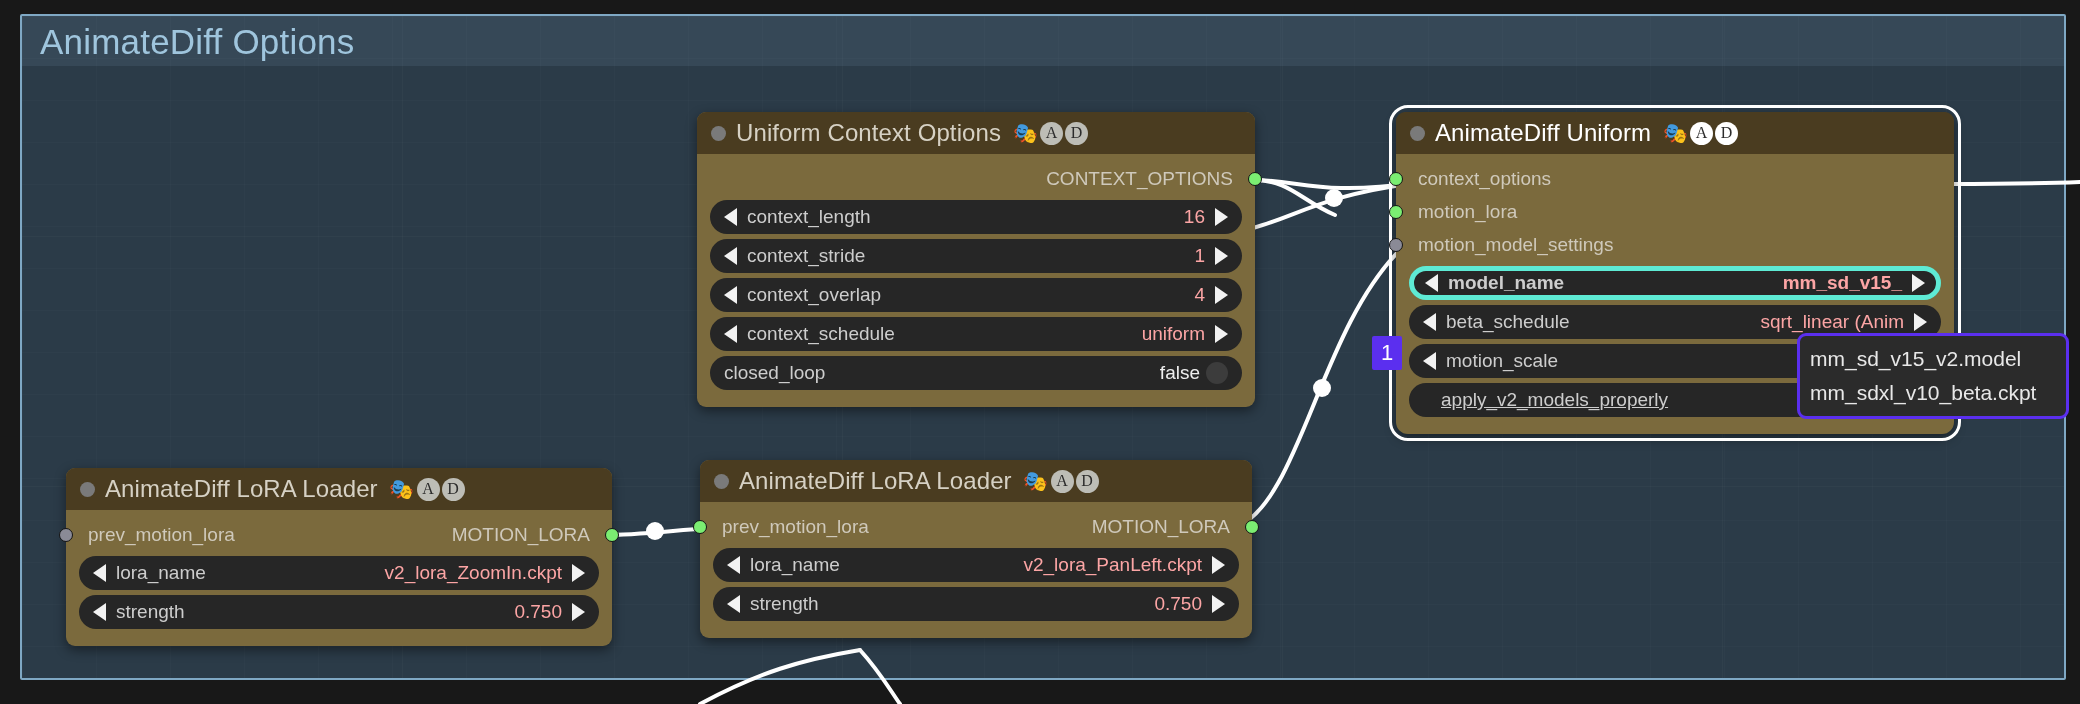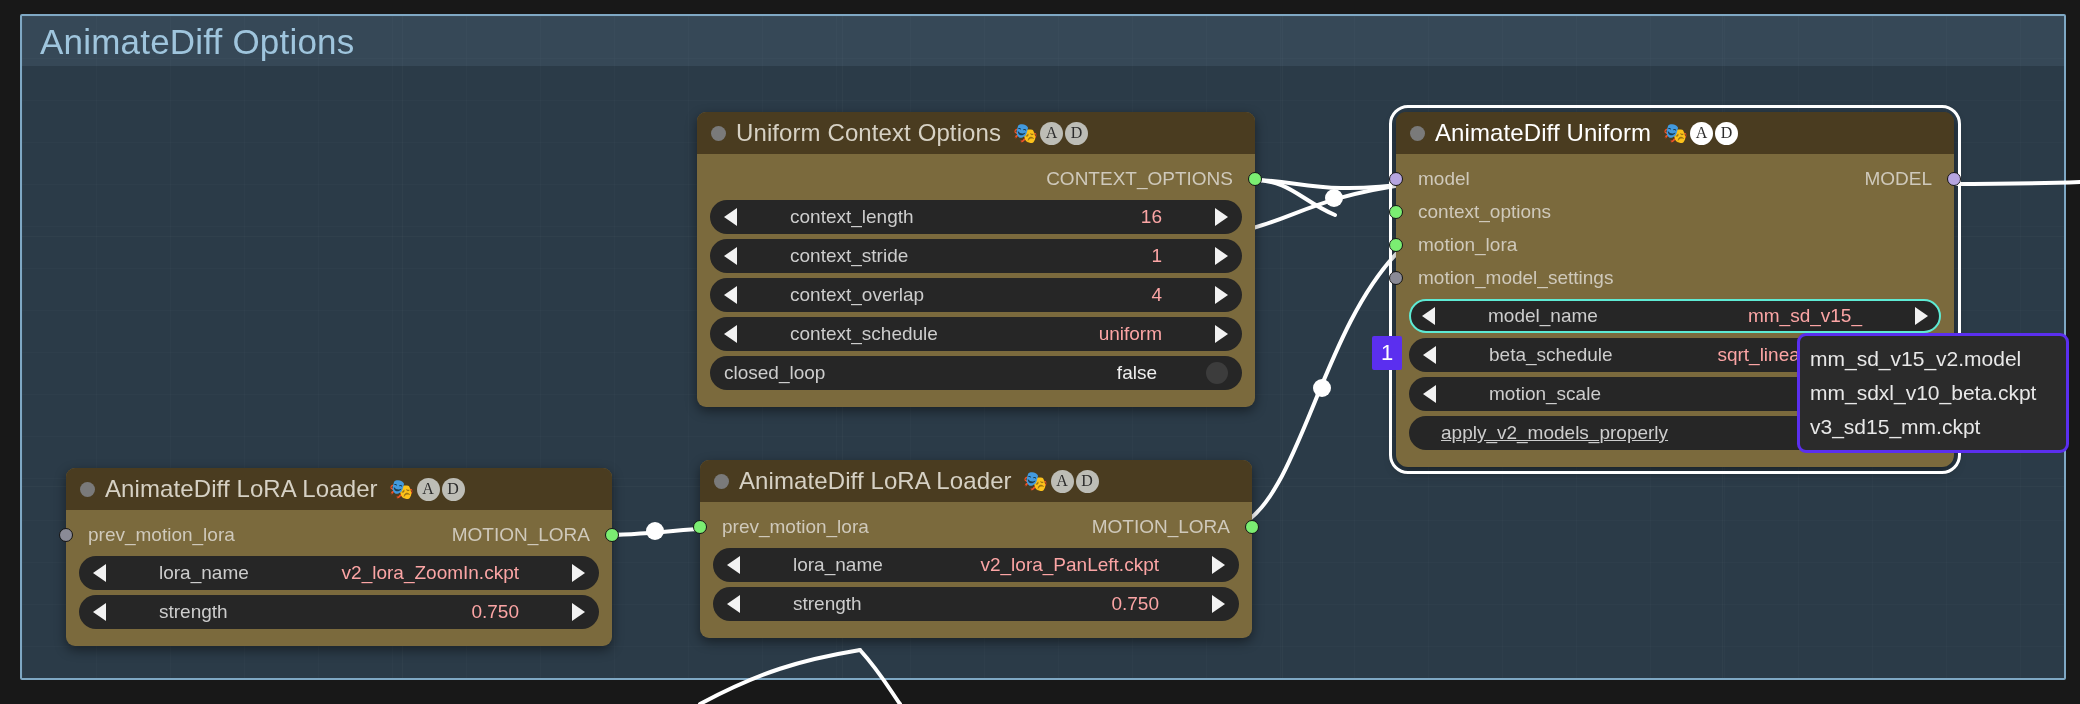--- a/index.html
+++ b/index.html
@@ -136,25 +136,25 @@
     position: relative;
     margin: 5px 13px;
     height: 34px;
     background: #262626;
     border-radius: 17px;
     display: flex;
     align-items: center;
     padding: 0 14px;
     color: #d9d9d9;
     font-size: 19px;
-    gap: 43px;
   }
   .widget.highlight {
-    border: 2px solid #5eead4;
+    border: 5px solid #5eead4;
     padding: 8px 11px;
+    font-weight: bold;
   }
   .arrow-l, .arrow-r {
     width: 0; height: 0;
     border-top: 9px solid transparent;
     border-bottom: 9px solid transparent;
     flex: none;
   }
   .arrow-l { border-right: 13px solid #f2f2f2; }
   .arrow-r { border-left: 13px solid #f2f2f2; }
   .w-name { margin-left: 10px; color: #cdcdcd; }
@@ -295,26 +295,20 @@
       <span class="node-dot"></span>
       <span class="node-title-text">AnimateDiff Uniform</span>
       <span class="badges">
         <span class="badge-emoji">🎭</span>
         <span class="badge-circle">A</span>
         <span class="badge-circle">D</span>
       </span>
     </div>
     <div class="node-body">
 
-      <div class="slot-row">
-        <span class="slot-in-dot dot-purple"></span>
-        <span class="slot-label-in">model</span>
-        <span class="slot-label-out">MODEL</span>
-        <span class="slot-out-dot dot-purple"></span>
-      </div>
 
       <div class="slot-row">
         <span class="slot-in-dot dot-green"></span>
         <span class="slot-label-in">context_options</span>
       </div>
 
       <div class="slot-row">
         <span class="slot-in-dot dot-green"></span>
         <span class="slot-label-in">motion_lora</span>
       </div>
@@ -421,16 +415,15 @@
         <span class="w-name">strength</span>
         <span class="w-val">0.750</span>
         <span class="arrow-r"></span>
       </div>
     </div>
   </div>
 
   <div id="dropdown">
     <div class="dd-item">mm_sd_v15_v2.model</div>
     <div class="dd-item">mm_sdxl_v10_beta.ckpt</div>
-    <div class="dd-item">v3_sd15_mm.ckpt</div>
   </div>
 
 </div>
 
 </body></html>

